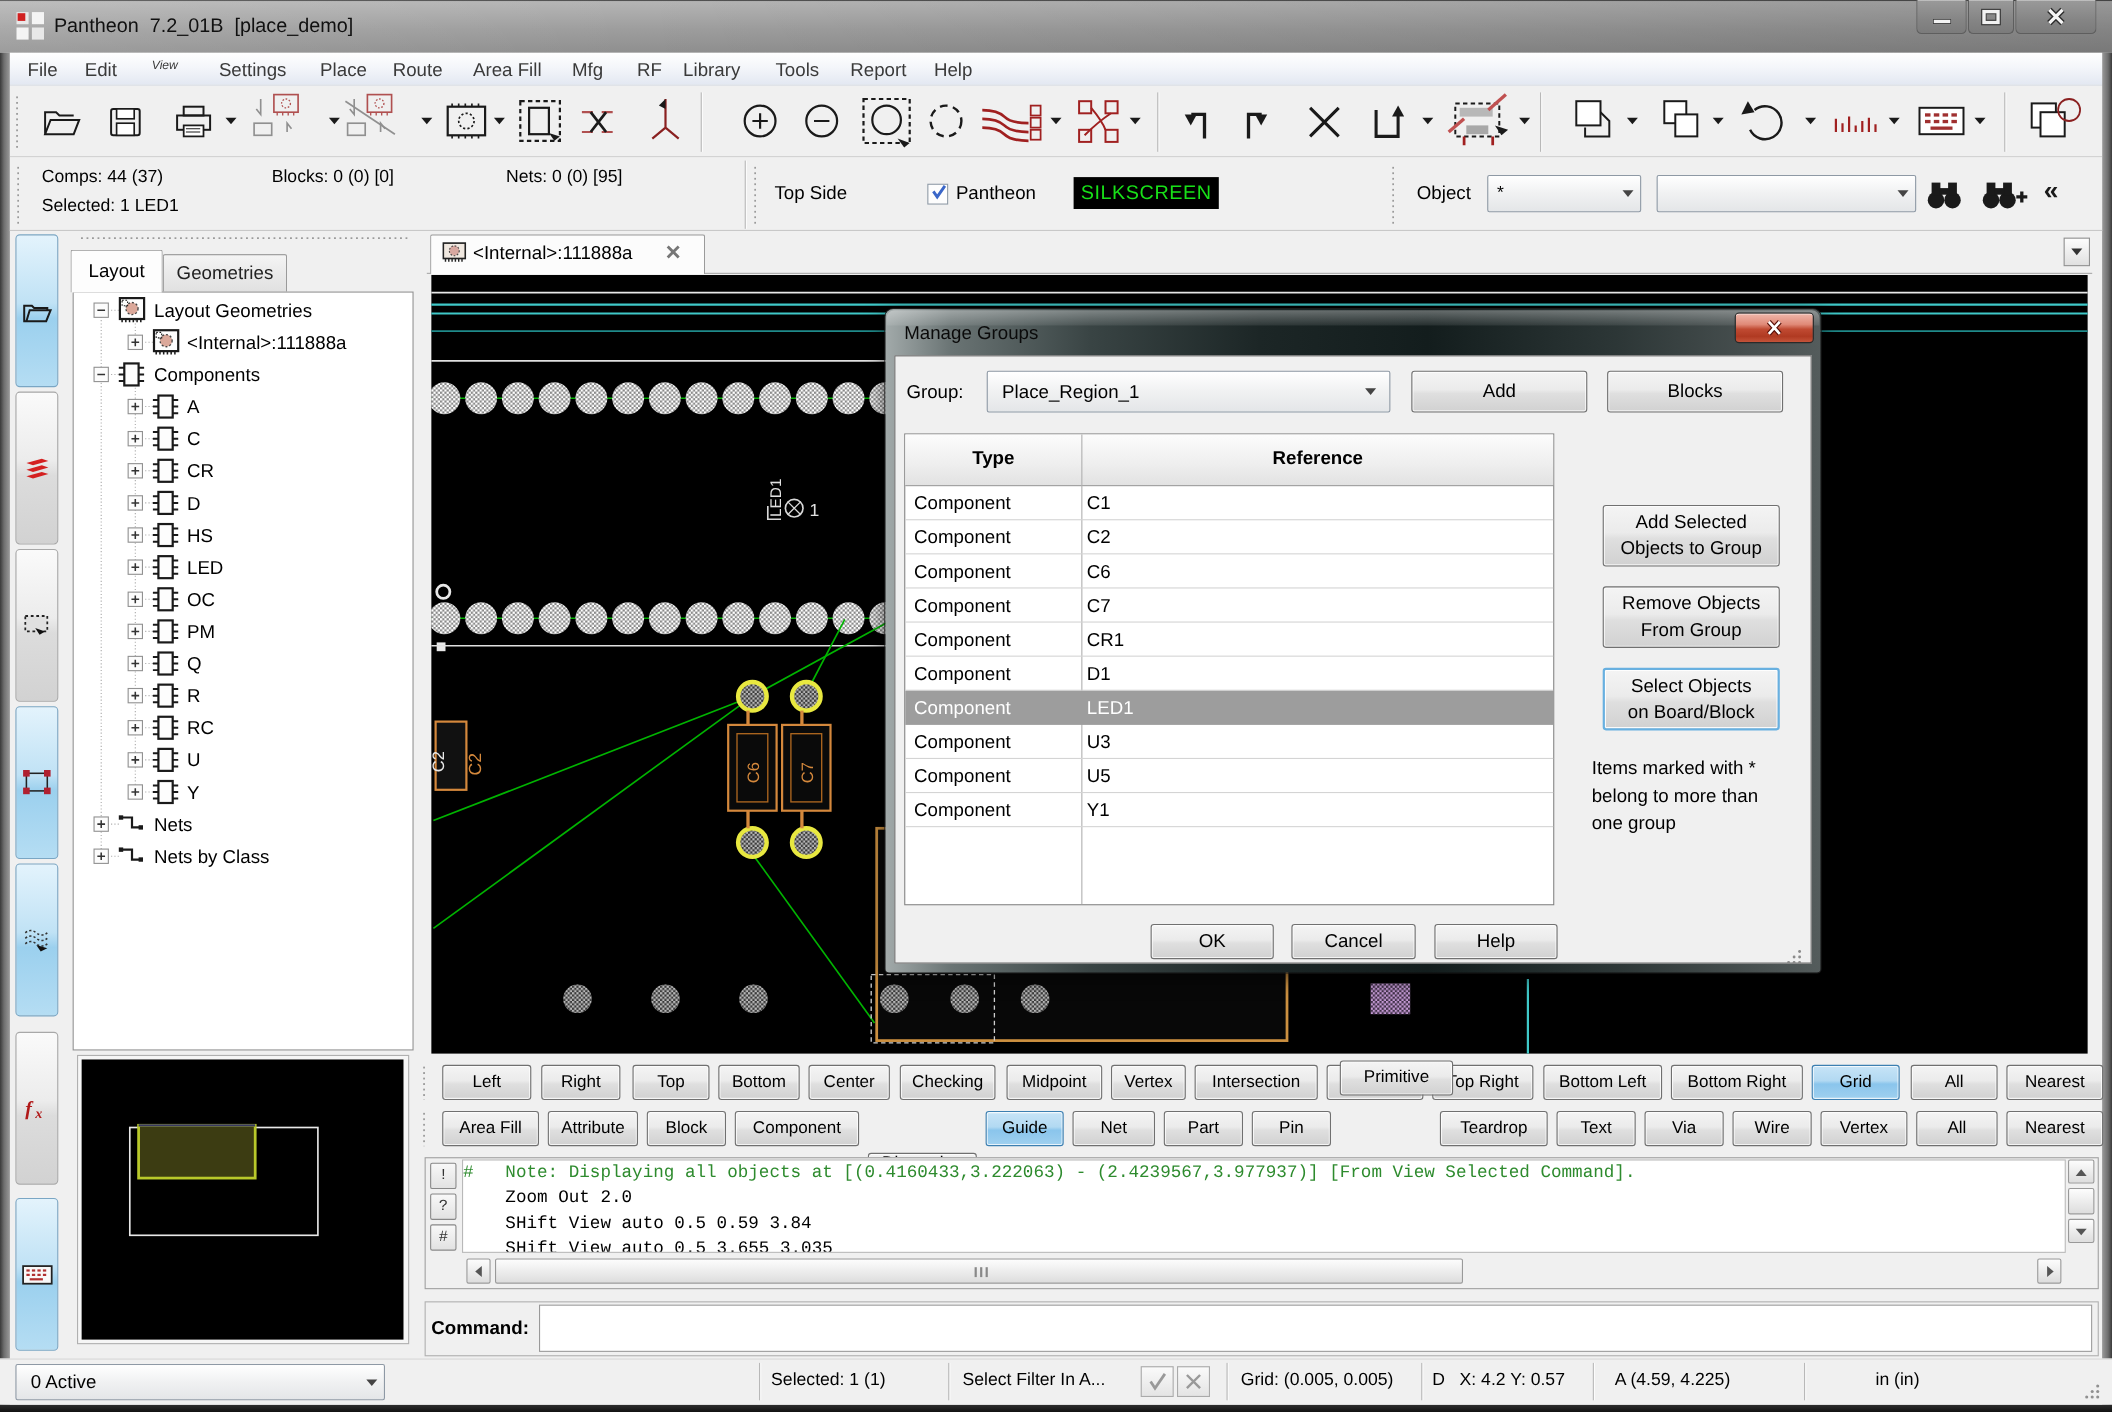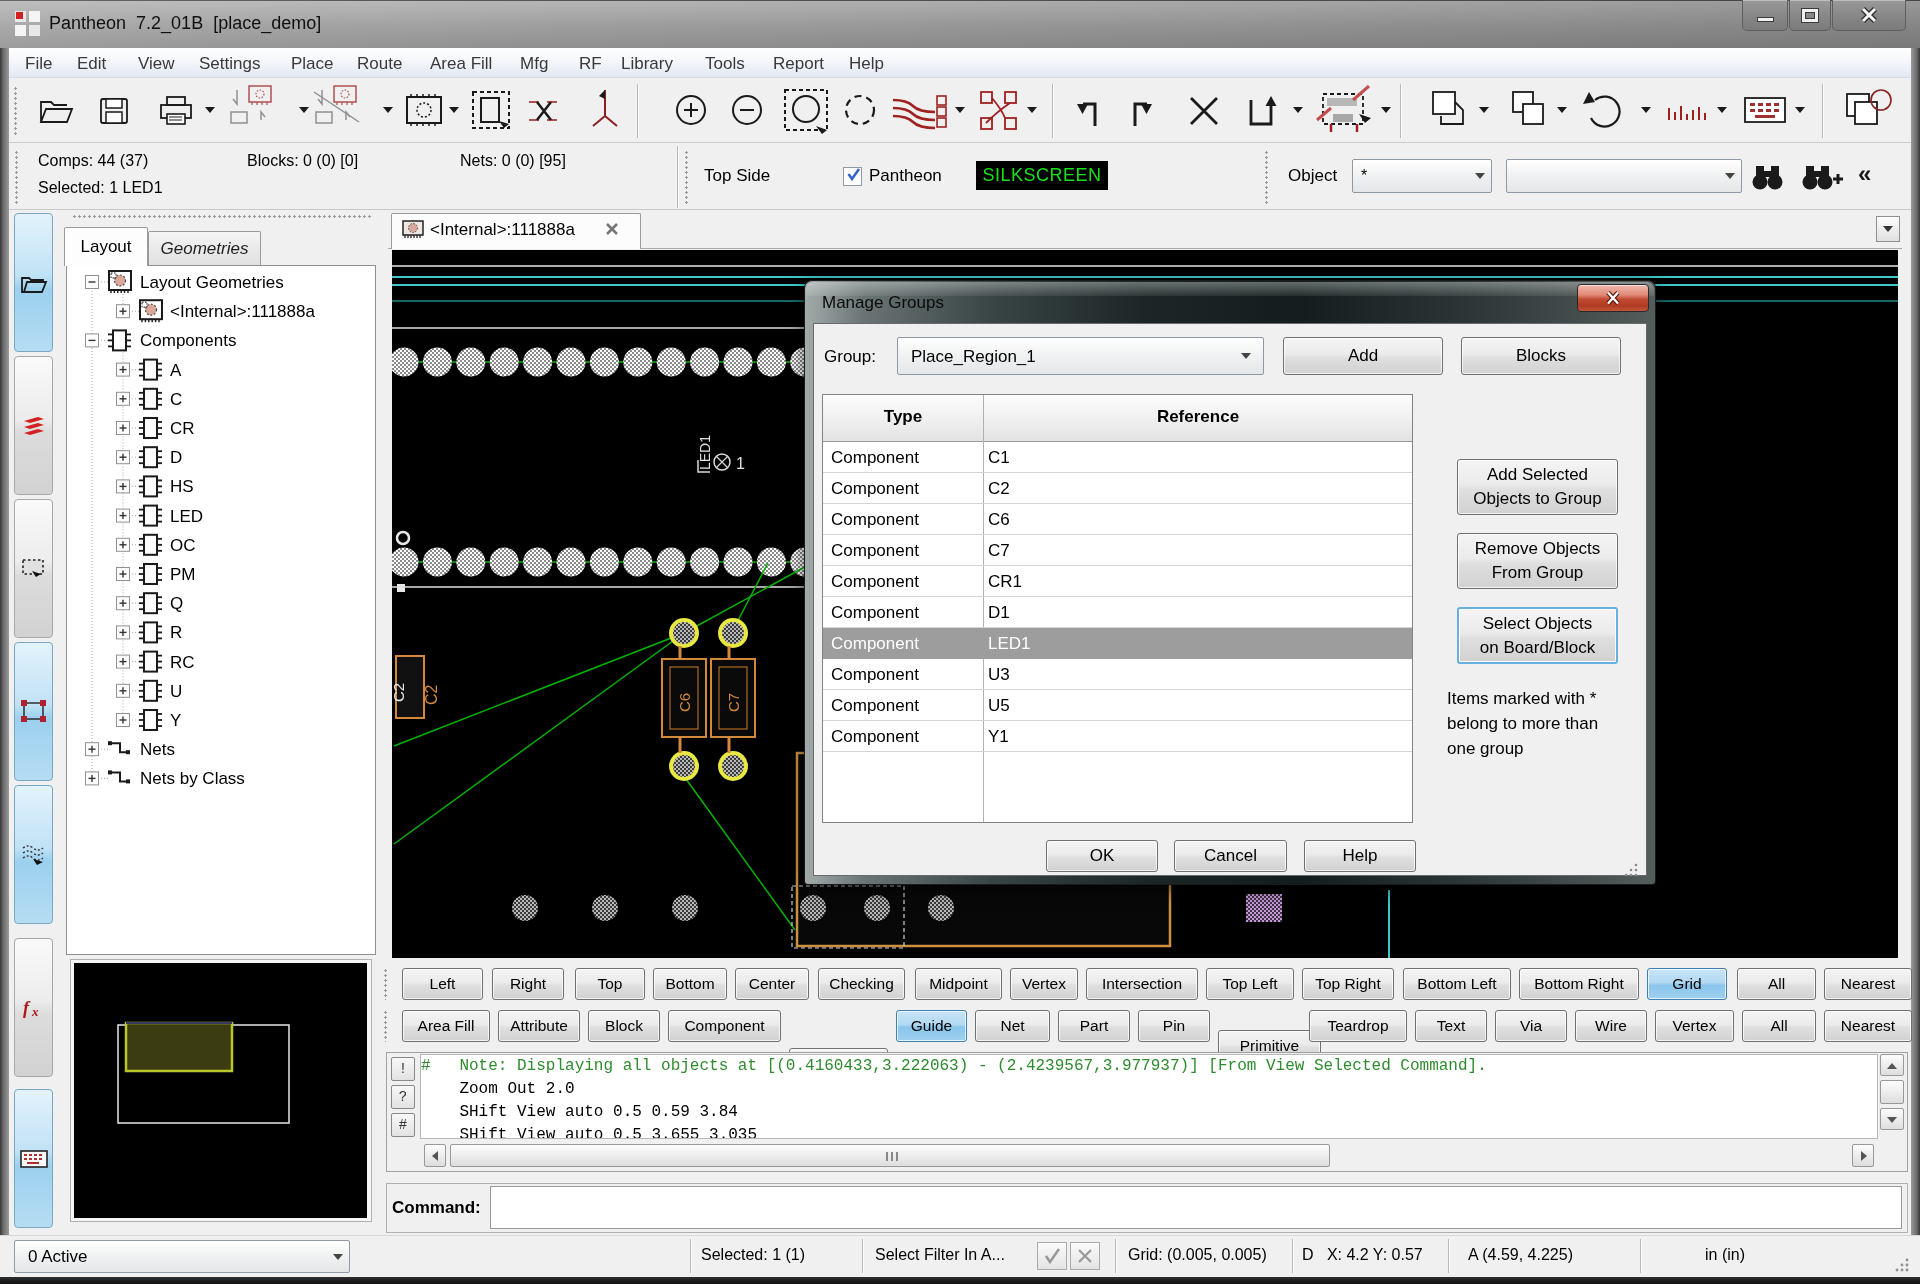--- a/index.html
+++ b/index.html
@@ -43,21 +43,21 @@
       <path d="M4 3 L16 15 M16 3 L4 15" stroke="#2a2a2a" stroke-width="5.5" fill="none"></path>
       <path d="M4 3 L16 15 M16 3 L4 15" stroke="#f4f4f4" stroke-width="3" fill="none"></path>
     </svg>
   </div>
 <div class="abs" style="left:0;top:48px;width:9px;height:1229px;background:linear-gradient(90deg,#3a3a3a,#6e6e6e 40%,#9a9a9a);"></div>
 <div class="abs" style="left:1911px;top:48px;width:9px;height:1229px;background:linear-gradient(90deg,#9a9a9a,#6e6e6e 60%,#3a3a3a);"></div>
 <div class="abs" style="left:0;top:1277px;width:1920px;height:7px;background:linear-gradient(#2e2e2e,#101010);"></div>
 <div class="abs" style="left:9px;top:48px;width:1902px;height:30px;background:linear-gradient(#ffffff,#f4f6fa 45%,#e3e8f2);border-bottom:1px solid #d8dce4;"></div>
 <div class="abs" style="left:25px;top:54px;font-size:17px;color:#3a3a3a;">File</div>
 <div class="abs" style="left:77px;top:54px;font-size:17px;color:#3a3a3a;">Edit</div>
-<div class="abs" style="left:138px;top:54px;font-size:17px;color:#3a3a3a;">View</div>
+<div class="abs" style="left:138px;top:54px;font-size:11px;color:#3a3a3a;font-style:italic;">View</div>
 <div class="abs" style="left:199px;top:54px;font-size:17px;color:#3a3a3a;">Settings</div>
 <div class="abs" style="left:291px;top:54px;font-size:17px;color:#3a3a3a;">Place</div>
 <div class="abs" style="left:357px;top:54px;font-size:17px;color:#3a3a3a;">Route</div>
 <div class="abs" style="left:430px;top:54px;font-size:17px;color:#3a3a3a;">Area Fill</div>
 <div class="abs" style="left:520px;top:54px;font-size:17px;color:#3a3a3a;">Mfg</div>
 <div class="abs" style="left:579px;top:54px;font-size:17px;color:#3a3a3a;">RF</div>
 <div class="abs" style="left:621px;top:54px;font-size:17px;color:#3a3a3a;">Library</div>
 <div class="abs" style="left:705px;top:54px;font-size:17px;color:#3a3a3a;">Tools</div>
 <div class="abs" style="left:773px;top:54px;font-size:17px;color:#3a3a3a;">Report</div>
 <div class="abs" style="left:849px;top:54px;font-size:17px;color:#3a3a3a;">Help</div>
@@ -279,21 +279,21 @@
         <rect x="5" y="11" width="3" height="2"></rect>
         <rect x="10" y="11" width="3" height="2"></rect>
         <rect x="15" y="11" width="3" height="2"></rect>
         <rect x="20" y="11" width="3" height="2"></rect>
         <rect x="8" y="15" width="12" height="2"></rect>
       </g>
     </svg>
   </div>
 <div class="hgrip" style="left:72px;top:215px;width:300px;"></div>
 <div class="abs" style="left:64px;top:227px;width:84px;height:39px;background:#fdfdfd;border:1px solid #9a9a9a;border-bottom:none;border-radius:2px 2px 0 0;z-index:3;font-size:17px;color:#000;display:flex;align-items:center;justify-content:center;">Layout</div>
-<div class="abs" style="left:148px;top:231px;width:113px;height:35px;background:linear-gradient(#f4f4f4,#e0e0e0);border:1px solid #9a9a9a;border-bottom:none;border-radius:2px 2px 0 0;font-size:17px;color:#222;display:flex;align-items:center;justify-content:center;font-style:italic;">Geometries</div>
+<div class="abs" style="left:148px;top:231px;width:113px;height:35px;background:linear-gradient(#f4f4f4,#e0e0e0);border:1px solid #9a9a9a;border-bottom:none;border-radius:2px 2px 0 0;font-size:17px;color:#222;display:flex;align-items:center;justify-content:center;">Geometries</div>
 <div class="abs" style="left:66px;top:265px;width:310px;height:690px;background:#fff;border:1px solid #8f8f8f;z-index:2;"></div>
 <svg class="abs" style="left:66px;top:265px;z-index:4" width="310" height="690" viewBox="0 0 310 690">
     <g font-size="17" fill="#000">
 <line x1="26" y1="17.0" x2="26" y2="513.4" stroke="#a8a8a8" stroke-width="1" stroke-dasharray="1 2"></line>
 <line x1="57" y1="17.0" x2="57" y2="46.2" stroke="#a8a8a8" stroke-width="1" stroke-dasharray="1 2"></line>
 <line x1="57" y1="75.4" x2="57" y2="455.0" stroke="#a8a8a8" stroke-width="1" stroke-dasharray="1 2"></line>
 <line x1="26" y1="17.0" x2="42" y2="17.0" stroke="#a8a8a8" stroke-width="1" stroke-dasharray="1 2"></line>
 <rect x="19.5" y="10.5" width="13" height="13" fill="#fcfcfc" stroke="#919191"></rect>
       <line x1="22.5" y1="17.0" x2="29.5" y2="17.0" stroke="#333" stroke-width="1.4"></line>
 <rect x="43" y="6.0" width="22" height="19" fill="#fdfdfd" stroke="#1a1a1a" stroke-width="2"></rect>
@@ -720,21 +720,21 @@
 <div class="btn" style="left:1824px;top:968px;width:88px;height:32px;">Nearest</div>
 <div class="btn" style="left:402px;top:1010px;width:88px;height:32px;">Area Fill</div>
 <div class="btn" style="left:498px;top:1010px;width:82px;height:32px;">Attribute</div>
 <div class="btn" style="left:588px;top:1010px;width:72px;height:32px;">Block</div>
 <div class="btn" style="left:668px;top:1010px;width:113px;height:32px;">Component</div>
 <div class="btn" style="left:789px;top:1048px;width:99px;height:20px;">Dimension</div>
 <div class="btn btnblue" style="left:896px;top:1010px;width:71px;height:32px;">Guide</div>
 <div class="btn" style="left:975px;top:1010px;width:75px;height:32px;">Net</div>
 <div class="btn" style="left:1058px;top:1010px;width:72px;height:32px;">Part</div>
 <div class="btn" style="left:1138px;top:1010px;width:72px;height:32px;">Pin</div>
-<div class="btn" style="left:1218px;top:1030px;width:103px;height:32px;">Primitive</div>
+<div class="btn" style="left:1218px;top:964px;width:103px;height:32px;">Primitive</div>
 <div class="btn" style="left:1309px;top:1010px;width:98px;height:32px;">Teardrop</div>
 <div class="btn" style="left:1415px;top:1010px;width:72px;height:32px;">Text</div>
 <div class="btn" style="left:1495px;top:1010px;width:72px;height:32px;">Via</div>
 <div class="btn" style="left:1575px;top:1010px;width:72px;height:32px;">Wire</div>
 <div class="btn" style="left:1655px;top:1010px;width:79px;height:32px;">Vertex</div>
 <div class="btn" style="left:1742px;top:1010px;width:74px;height:32px;">All</div>
 <div class="btn" style="left:1824px;top:1010px;width:88px;height:32px;">Nearest</div>
 <div class="abs" style="left:386px;top:1052px;width:1522px;height:120px;background:#f0f0f0;border:1px solid #a0a0a0;"></div>
 <div class="abs" style="left:391px;top:1057px;width:24px;height:24px;border:1px solid #888;border-radius:2px;background:linear-gradient(#f8f8f8,#e2e2e2);font-size:14px;color:#333;display:flex;align-items:center;justify-content:center;font-family:'Liberation Mono',monospace;">!</div>
 <div class="abs" style="left:391px;top:1085px;width:24px;height:24px;border:1px solid #888;border-radius:2px;background:linear-gradient(#f8f8f8,#e2e2e2);font-size:14px;color:#333;display:flex;align-items:center;justify-content:center;font-family:'Liberation Mono',monospace;">?</div>

